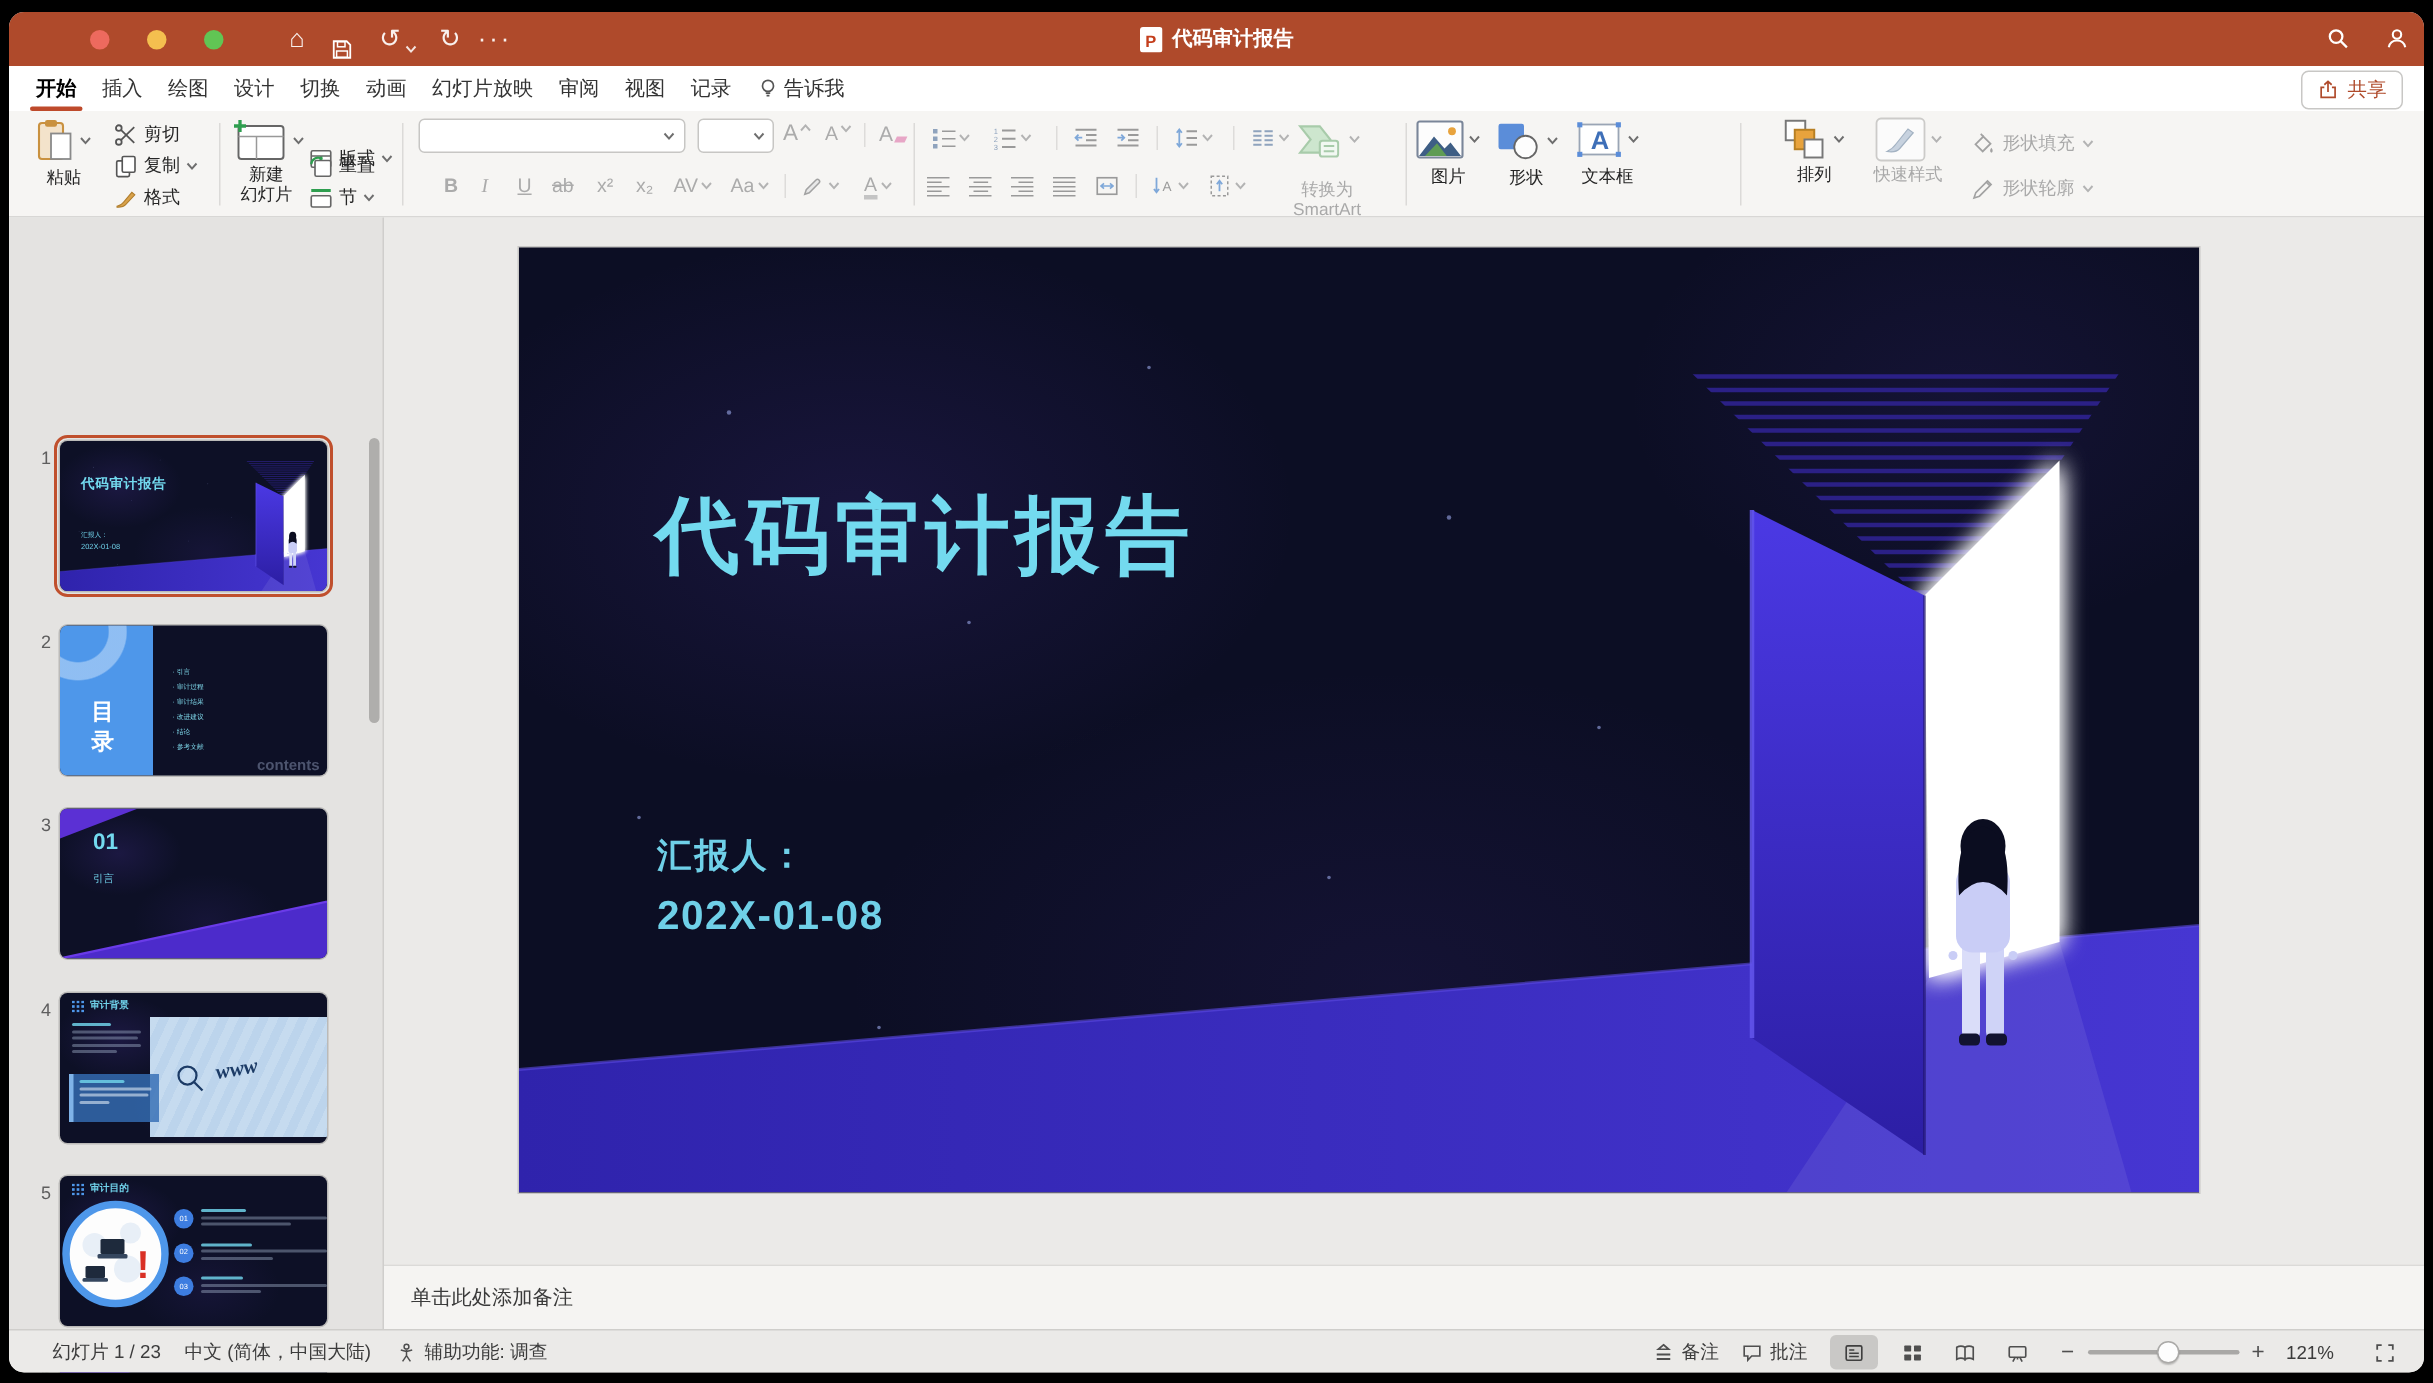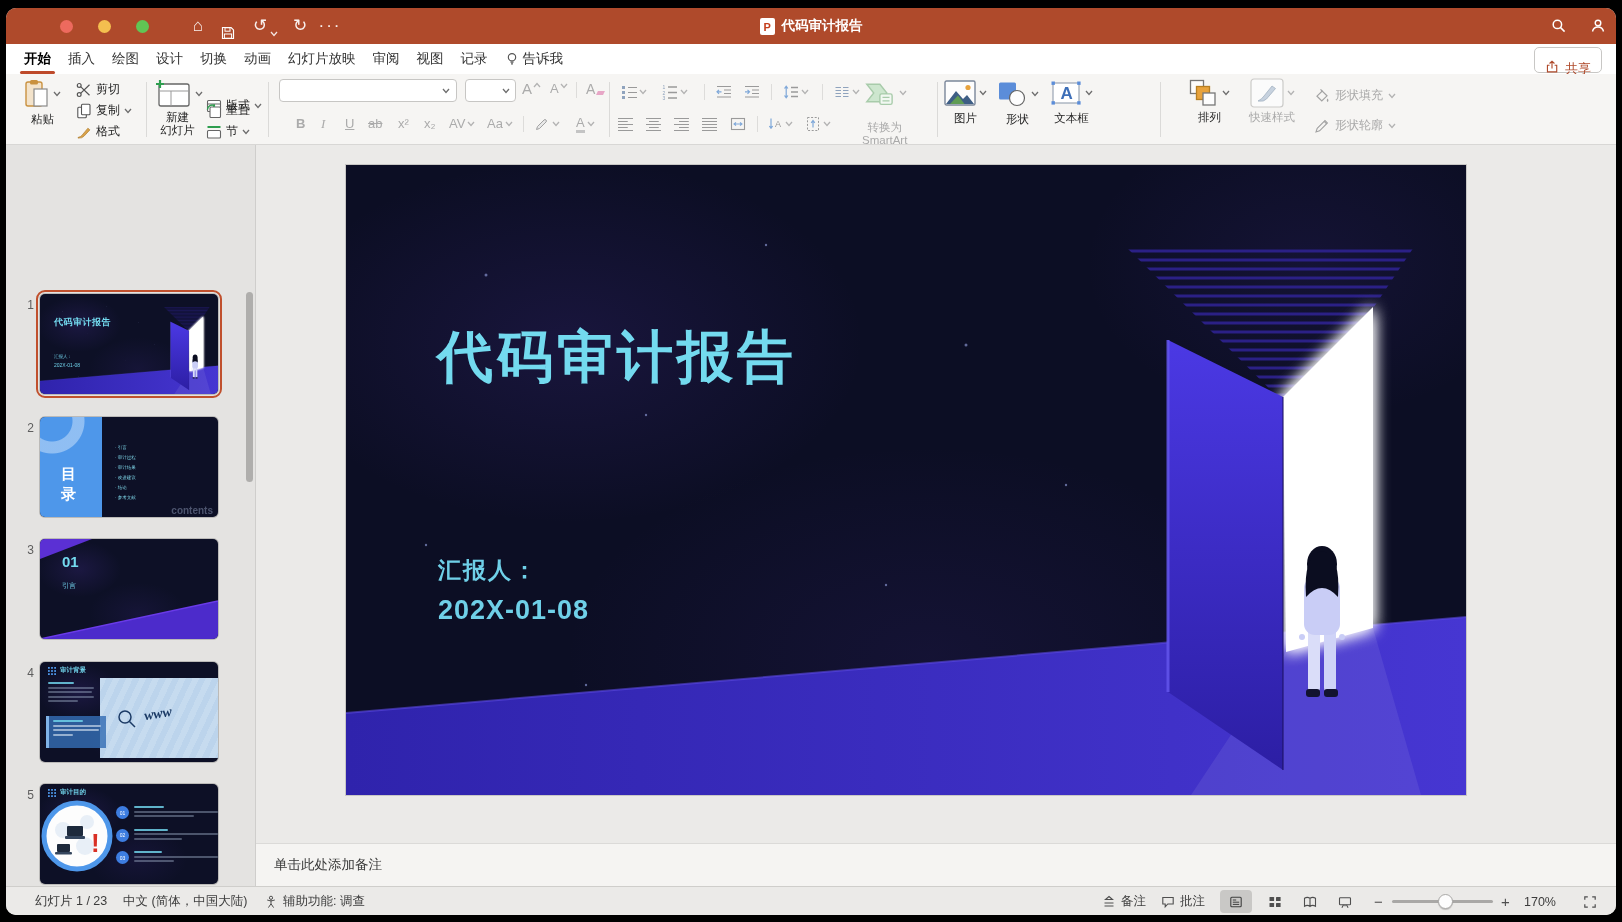--- a/index.html
+++ b/index.html
@@ -13,21 +13,21 @@
   
   .titlebar{left:0;top:0;right:0;height:36px;background:var(--titlebar)}
   .tl{width:13px;height:13px;border-radius:50%;top:12px}
   .tbar-ic{color:rgba(255,255,255,.92);font-size:17px;line-height:36px;text-align:center;width:24px;height:36px}
   .tbar-title{left:0;right:0;top:0;height:36px;display:flex;align-items:center;justify-content:center;gap:7px;color:#fff;font-size:13.5px;font-weight:bold;pointer-events:none}
   
   .tabrow{left:0;top:36px;right:0;height:30px;background:#fff;display:flex;align-items:center;padding-left:18px;gap:17px}
   .tab{font-size:13.5px;color:#333;white-space:nowrap;position:relative;display:flex;align-items:center;gap:4px;height:30px}
   .tab.active{color:#000;font-weight:bold}
   .tab.active::after{content:"";position:absolute;left:-4px;right:-4px;bottom:0;height:3px;border-radius:2px;background:var(--accent)}
-  .share-btn{right:14px;top:39px;height:25px;padding:12px 10px;display:flex;align-items:flex-start;gap:6px;background:#fff;border:1px solid #C8C7C5;border-radius:5px;color:var(--titlebar);font-size:13px}
+  .share-btn{right:14px;top:39px;height:25px;padding:12px 10px;display:flex;align-items:center;gap:6px;background:#fff;border:1px solid #C8C7C5;border-radius:5px;color:var(--titlebar);font-size:13px}
   
   .ribbon{left:0;top:66px;right:0;height:71px;background:#F6F5F3;border-bottom:1px solid #D8D7D5}
   .gdiv{top:8px;height:55px;width:1px;background:#DBDAD8}
   .sb{display:flex;align-items:center;gap:4px;height:19px;white-space:nowrap}
   .lbl{font-size:12px;color:#262626;white-space:nowrap}
   .lbl.dis{color:#A9A9A9}
   .bigbtn{display:flex;flex-direction:column;align-items:center}
   .biglbl{font-size:11.5px;color:#262626;line-height:13px;text-align:center;white-space:nowrap}
   .biglbl.dis{color:#A9A9A9}
   .i16{width:16px;height:16px;flex:0 0 auto}
@@ -935,21 +935,21 @@
         </span>
       </div>
     <div class="st" style="left:1368px;font-size:15px;color:#4F4F4F">−</div>
     <div class="st" style="left:1386px">
       <span class="ztrack">
           <span class="zthumb"></span>
         </span>
     </div>
     <div class="st" style="left:1495px;font-size:15px;color:#4F4F4F">+</div>
     <div class="st" style="left:1518px">
-        <span>170%</span>
+        <span>121%</span>
       </div>
     <div class="st" style="left:1568px">
         <span class="vbtn">
           <svg style="width:14px;height:14px">
             <use href="#i-fit"></use>
           </svg>
         </span>
       </div>
   </div>
 

